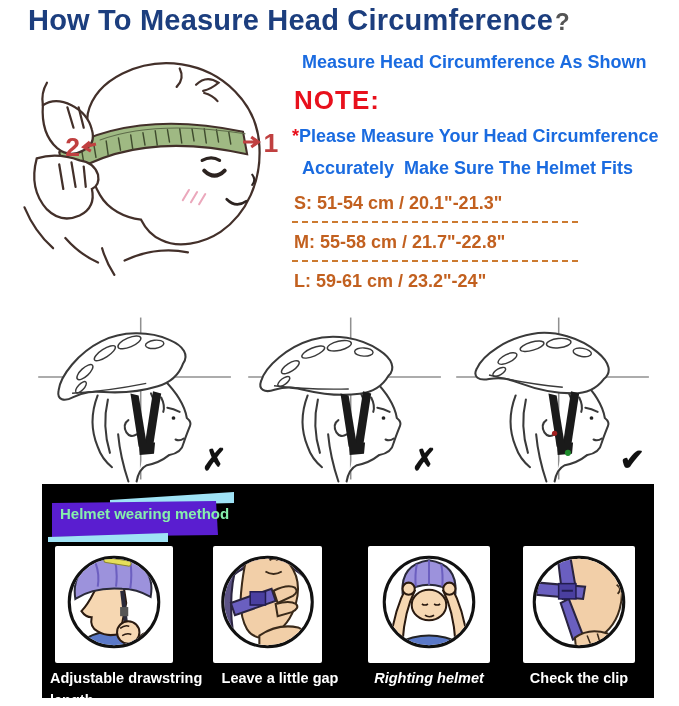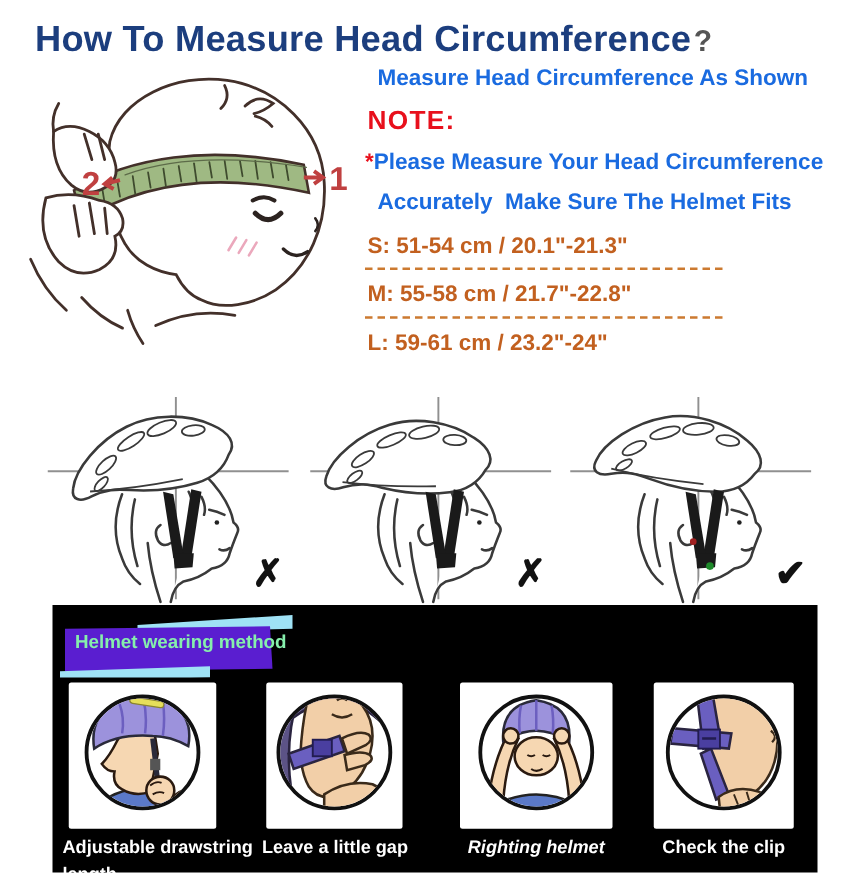--- a/index.html
+++ b/index.html
@@ -1,27 +1,27 @@
 <!DOCTYPE html>
 <html><head>
 <meta charset="utf-8">
 <style>
   html,body{margin:0;padding:0;background:#fff;}
   .page{position:relative;width:679px;height:706px;background:#fff;overflow:hidden;
         font-family:"Liberation Sans",sans-serif;}
   
-  .title-row{position:absolute;left:28px;top:16px;white-space:nowrap;}
+  .title-row{position:absolute;left:28px;top:4px;white-space:nowrap;}
   .title-main{font-size:29px;font-weight:bold;color:#1c3e7e;letter-spacing:.2px;}
   .title-q{font-size:24px;font-weight:600;color:#555;margin-left:2px;}
   
   .baby-illo{position:absolute;left:2px;top:46px;width:286px;height:240px;}
   
   .info{position:absolute;left:292px;top:52px;width:380px;}
   .info .subtitle{font-size:18px;font-weight:bold;color:#1a6be0;margin:0 0 12px 10px;}
-  .info .note{font-size:21px;font-weight:bold;color:#e8101c;margin:12px 0 10px 2px;letter-spacing:1px;}
+  .info .note{font-size:26px;font-weight:bold;color:#e8101c;margin:12px 0 10px 2px;letter-spacing:1px;}
   .blue-line{font-size:18px;font-weight:bold;color:#1a6be0;margin:0 0 11px 0;white-space:pre-wrap;}
   .blue-line .star{color:#e8101c;}
   .indent{padding-left:10px;}
   .sizes{margin-top:2px;width:286px;}
   .size-row{font-size:18px;font-weight:600;color:#c2601f;padding:3px 0 7px 2px;}
   .size-row.dashed{border-bottom:2px dashed #cc7a30;margin-bottom:6px;}
   
   .fit-row{position:absolute;left:0;top:313px;width:679px;height:172px;}
   .fit-fig{position:absolute;top:0;width:205px;height:170px;}
   .fit-fig .mark{position:absolute;right:8px;bottom:6px;font-size:30px;font-weight:bold;color:#111;}
@@ -29,21 +29,21 @@
   
   .panel{position:absolute;left:42px;top:484px;width:612px;height:214px;background:#000;}
   .banner{position:absolute;left:6px;top:8px;width:190px;height:50px;}
   .banner-label{position:absolute;left:18px;top:21px;font-size:15px;font-weight:bold;color:#86efac;white-space:nowrap;}
   .card{position:absolute;top:62px;height:117px;background:#fff;border-radius:2px;}
   .card svg{width:100%;height:100%;}
   .card1{left:13px;width:118px;} .card2{left:171px;width:109px;}
   .card3{left:326px;width:122px;} .card4{left:481px;width:112px;}
   .caption{position:absolute;top:184px;color:#fff;font-size:14.5px;font-weight:bold;line-height:1.5;}
   .cap1{left:8px;width:172px;text-align:left;}
-  .cap2{left:156px;width:140px;text-align:center;}
+  .cap2{left:168px;width:140px;text-align:center;}
   .cap3{left:316px;width:142px;text-align:center;font-style:italic;}
   .cap4{left:468px;width:138px;text-align:center;}
 </style>
 </head>
 <body>
 
 <div class="page">
 
   <div class="title-row">
     <span class="title-main">How To Measure Head Circumference</span><span class="title-q">?</span>

